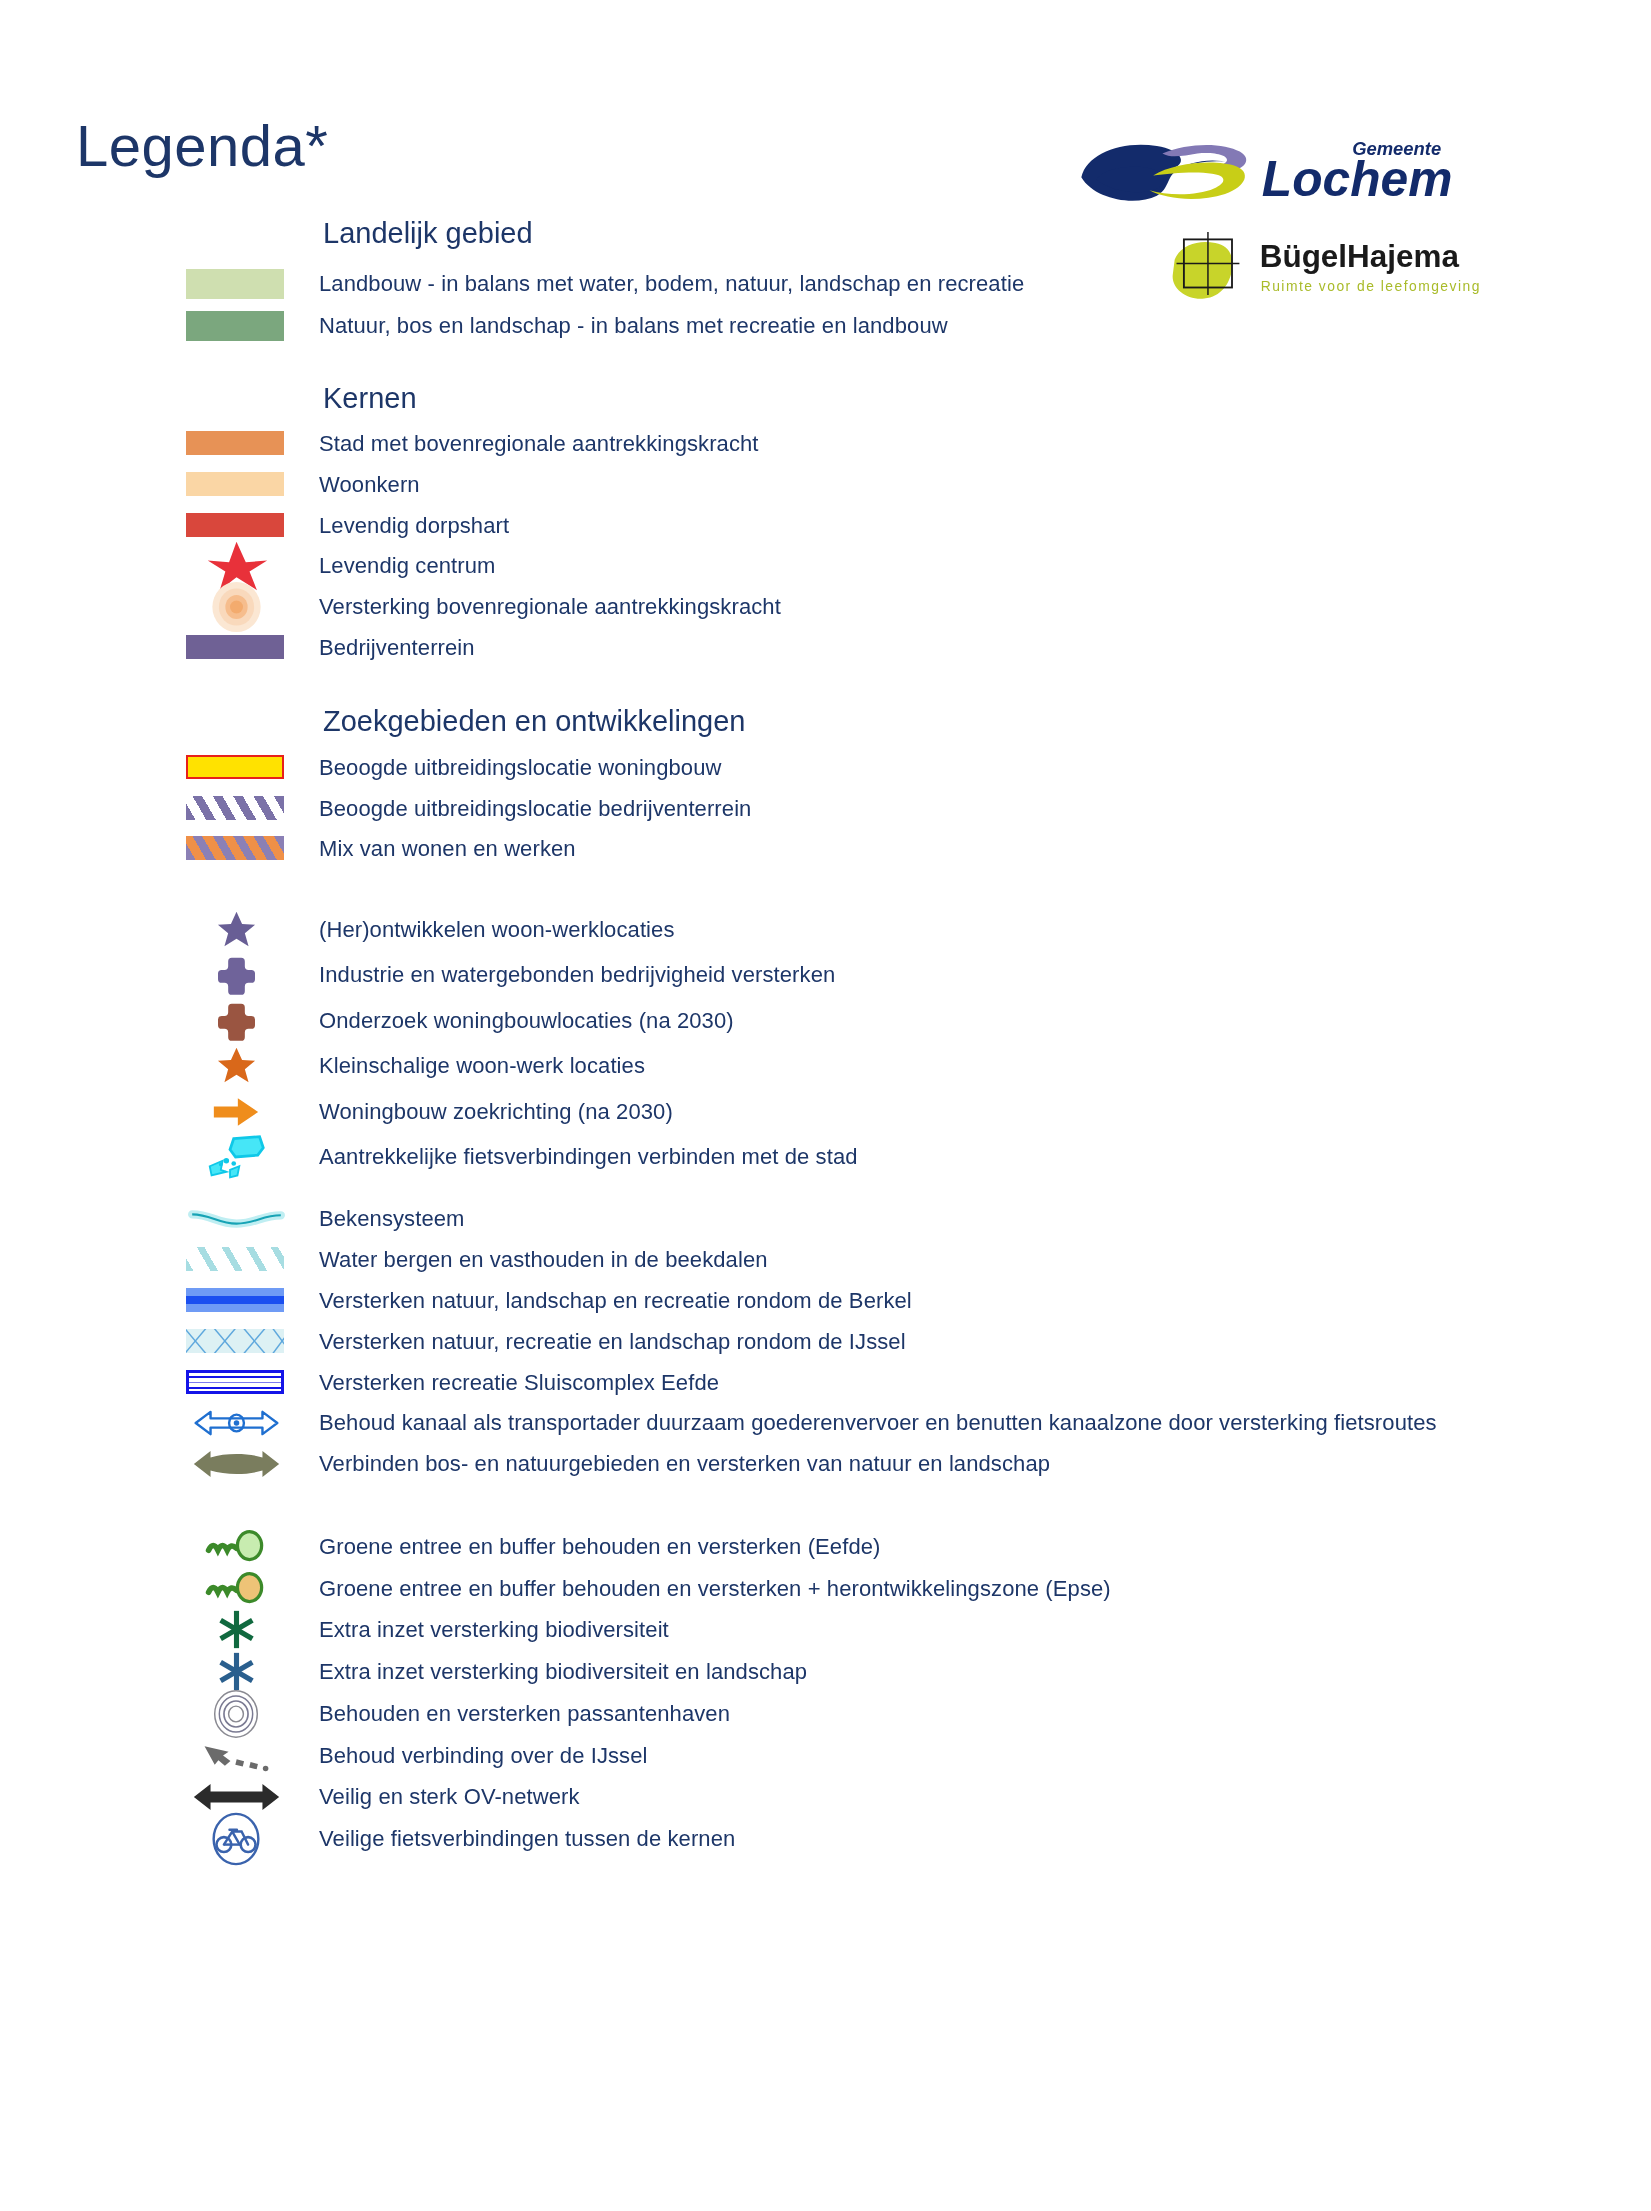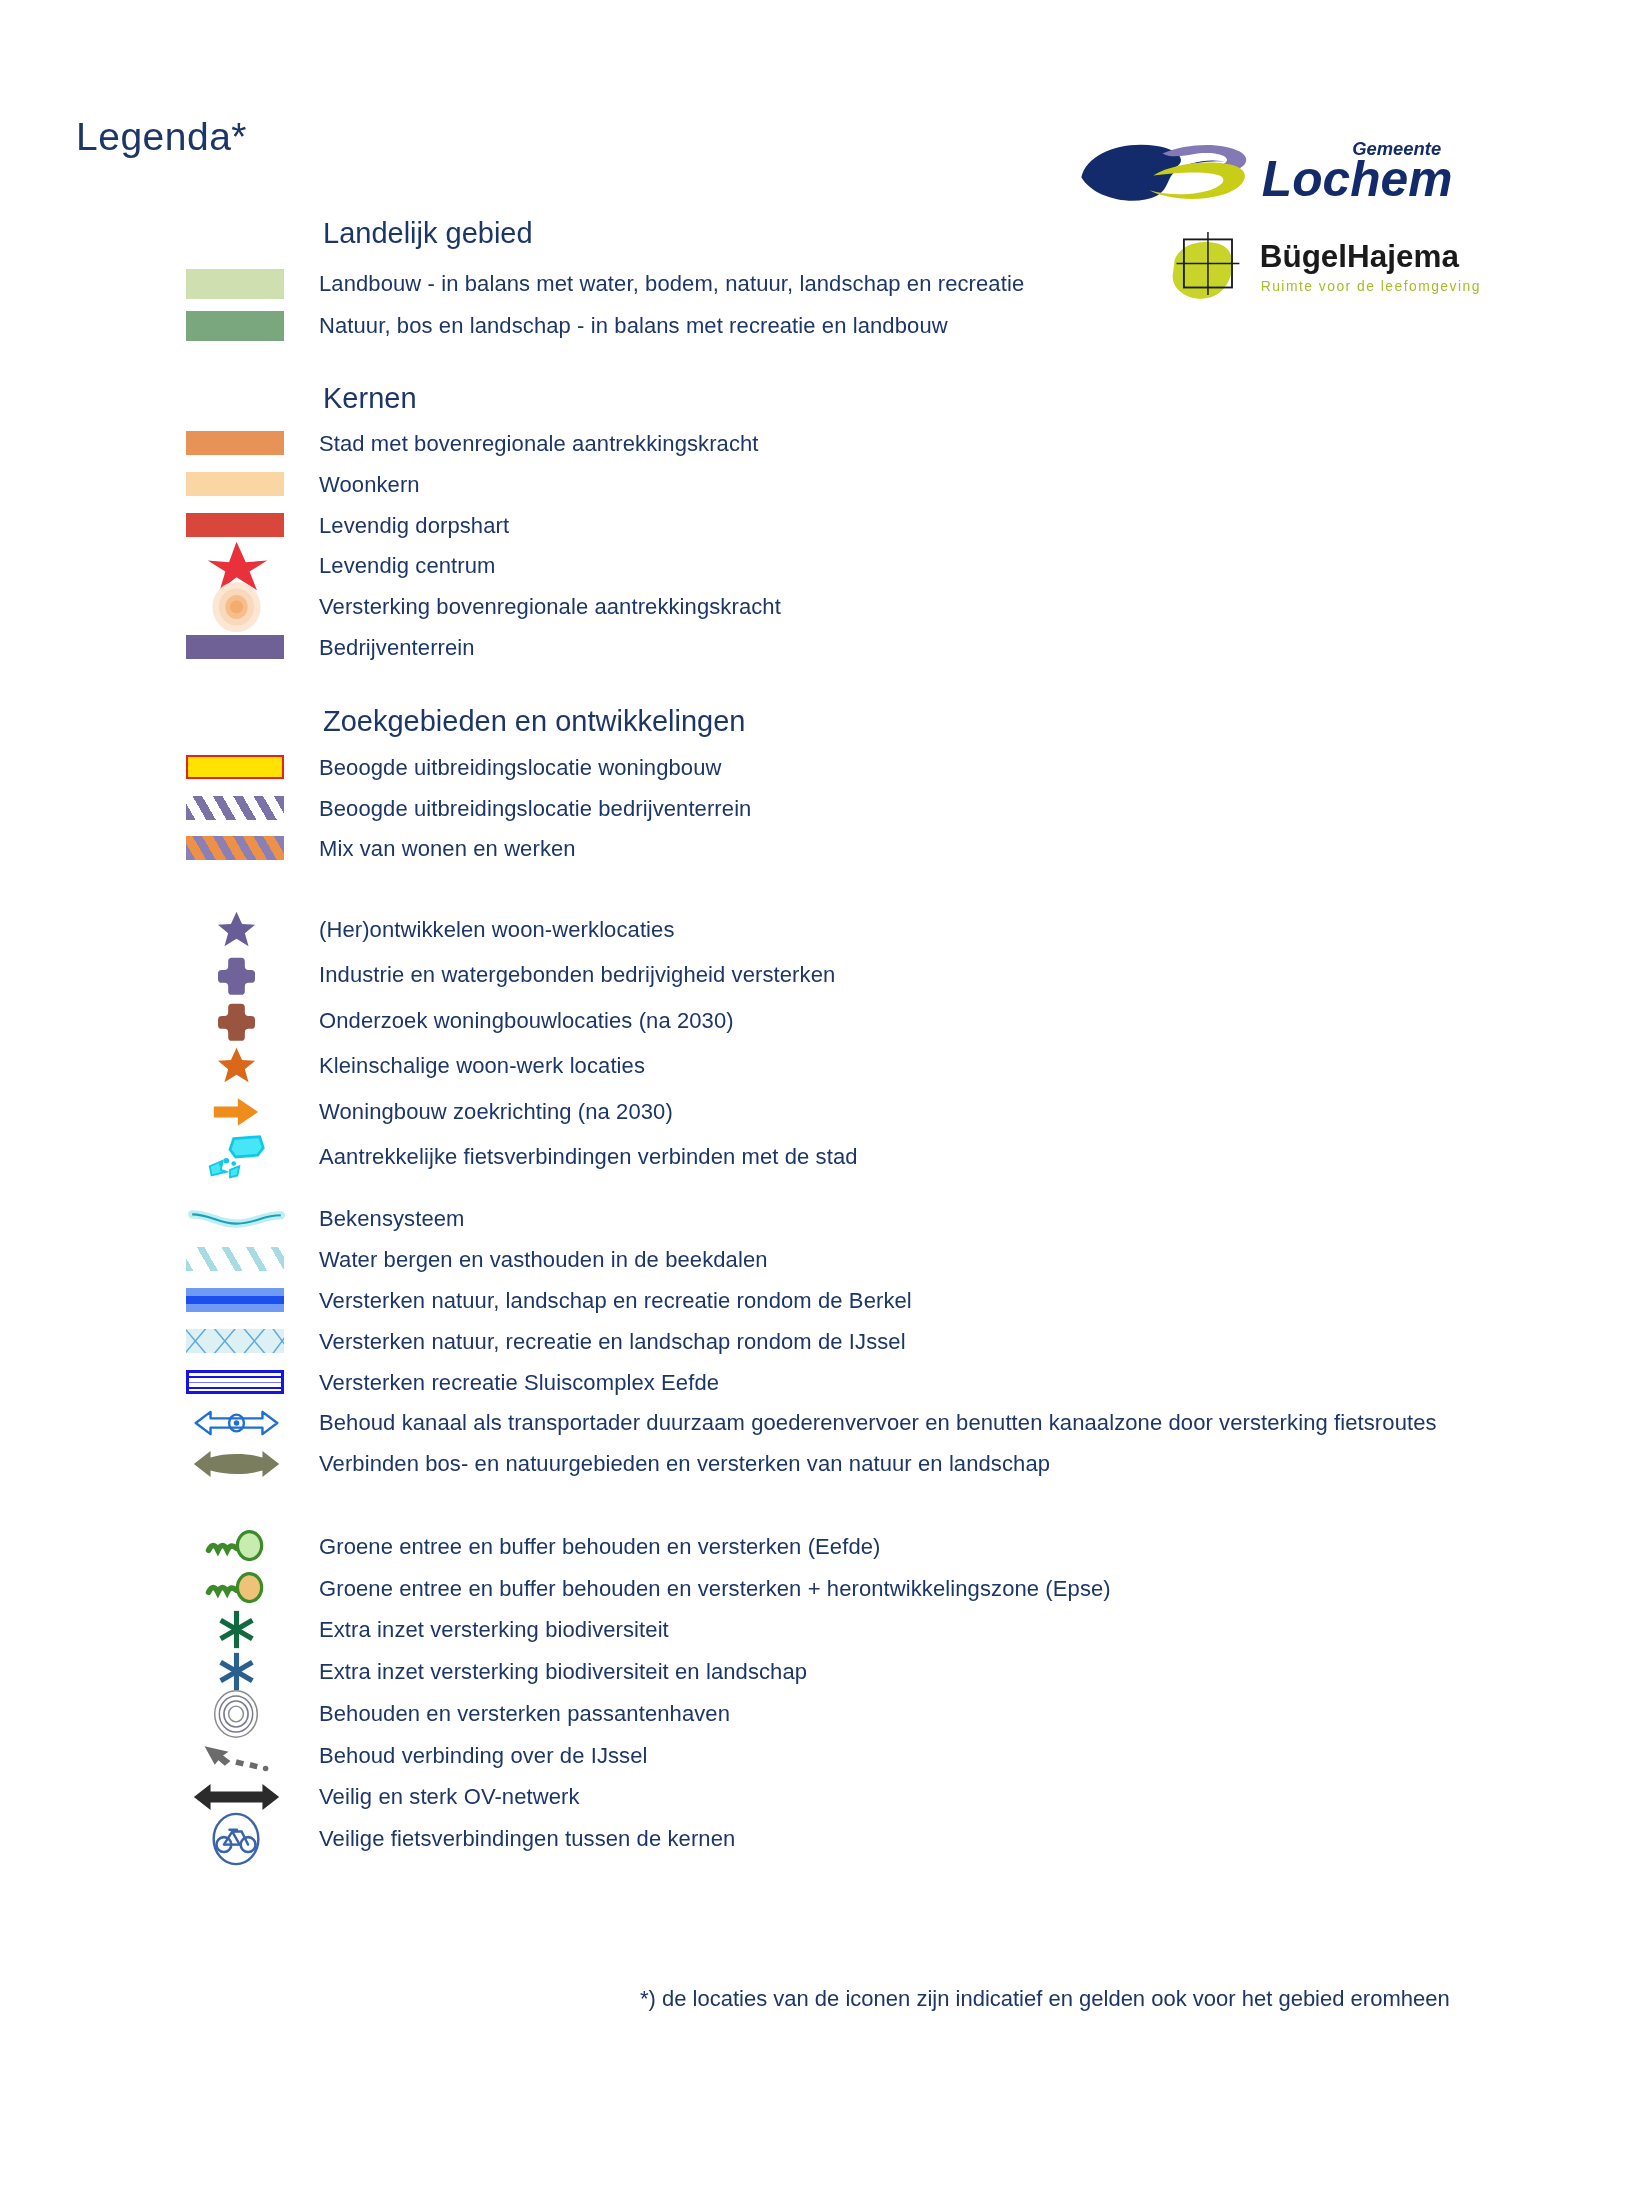--- a/index.html
+++ b/index.html
@@ -6,21 +6,21 @@
   body{
     width:1651px;height:2211px;position:relative;overflow:hidden;
     font-family:"Liberation Sans","DejaVu Sans",sans-serif;
     color:#1d3668;
   }
   .page{position:absolute;inset:0;}
 
   
   #title{
     position:absolute;left:76px;top:117px;
-    font-size:39px;font-weight:400;letter-spacing:0.5px;
+    font-size:58px;font-weight:400;letter-spacing:0.5px;
     color:#1d3668;line-height:1;white-space:nowrap;
   }
 
   
   #logo-lochem{position:absolute;left:1076px;top:135px;width:427px;height:70px;}
   #logo-bugel{position:absolute;left:1167px;top:232px;width:352px;height:74px;}
 
   
   #legend{position:absolute;left:0;top:0;width:100%;}
   .section-head{
@@ -410,15 +410,14 @@
             <path d="M16 36 L25 22 L35 22 L42 36 M25 22 L33 36 M22 20 h8" fill="none" stroke="#3a63ad" stroke-width="2.6" stroke-linecap="round"></path>
             <path d="M33 36 L16 36" stroke="#3a63ad" stroke-width="2.6"></path>
           </svg>
         </div>
       </div>
       <div class="lbl">Veilige fietsverbindingen tussen de kernen</div>
     </div>
 
   </div>
 
-  <div id="footnote">*) de locaties van de iconen zijn indicatief en gelden ook voor het gebied eromheen</div>
 </div>
 
 
 </body></html>

